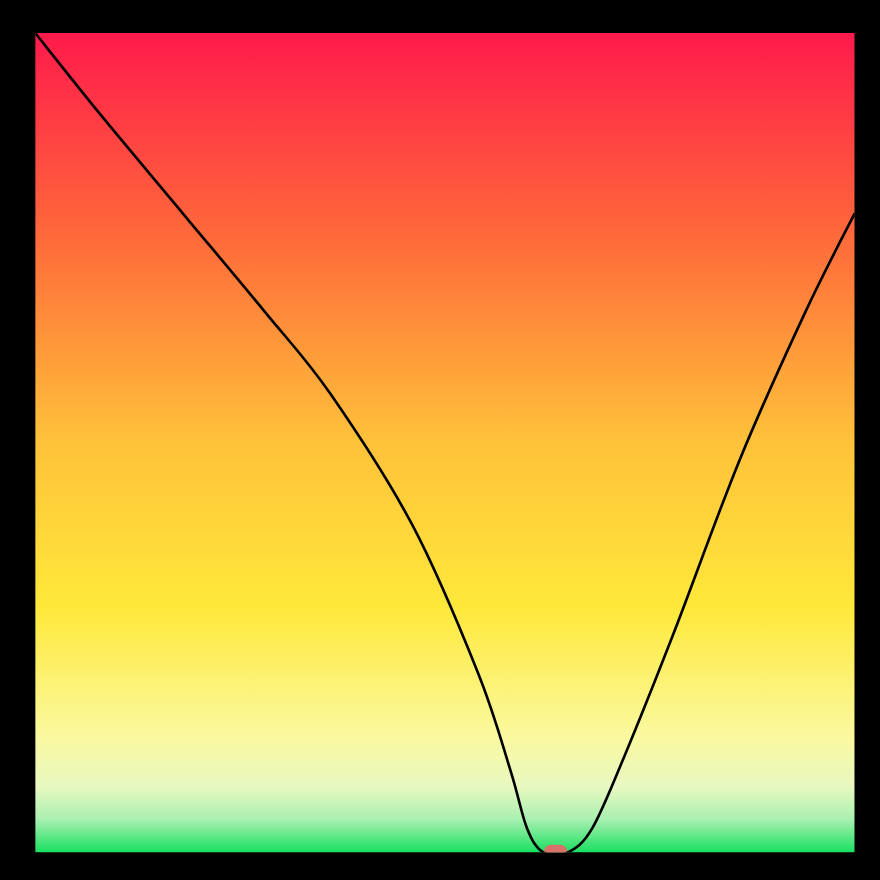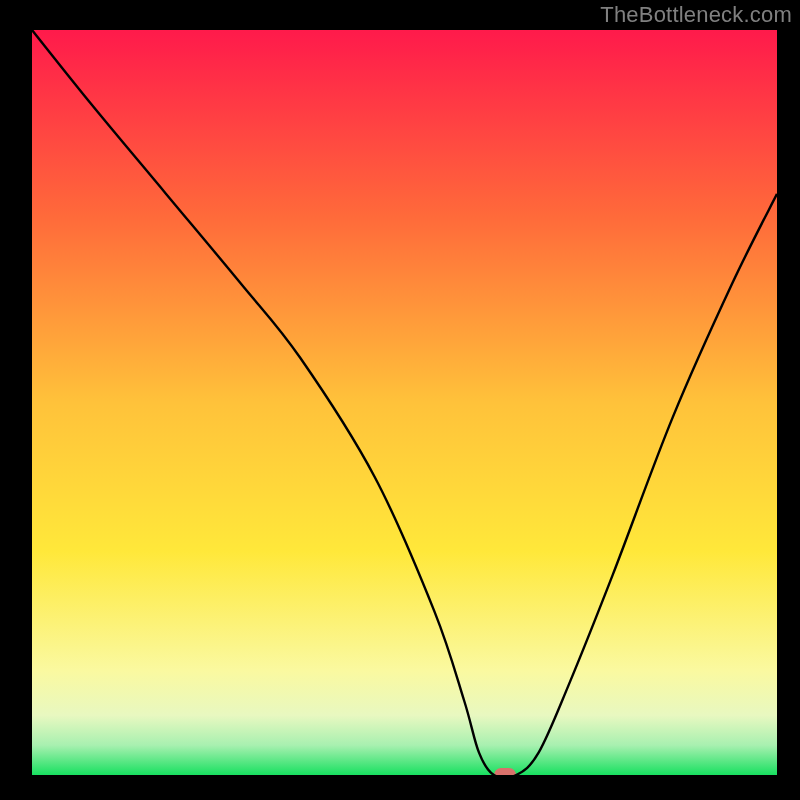--- a/index.html
+++ b/index.html
@@ -38,21 +38,20 @@
     display: block;
     width: 745px;
     height: 745px;
   }
 </style>
 </head>
 <body>
 
 <div class="frame">
 
-  <div class="watermark">TheBottleneck.com</div>
 
   <div class="plot-wrap">
     <svg viewBox="0 0 745 745" preserveAspectRatio="none">
       <defs>
         <linearGradient id="bg-grad" x1="0" y1="0" x2="0" y2="1">
         <stop offset="0%" stop-color="#ff1a4b"></stop>
             <stop offset="25%" stop-color="#ff6a3a"></stop>
             <stop offset="50%" stop-color="#ffc23a"></stop>
             <stop offset="70%" stop-color="#ffe83a"></stop>
             <stop offset="86%" stop-color="#faf9a0"></stop>

